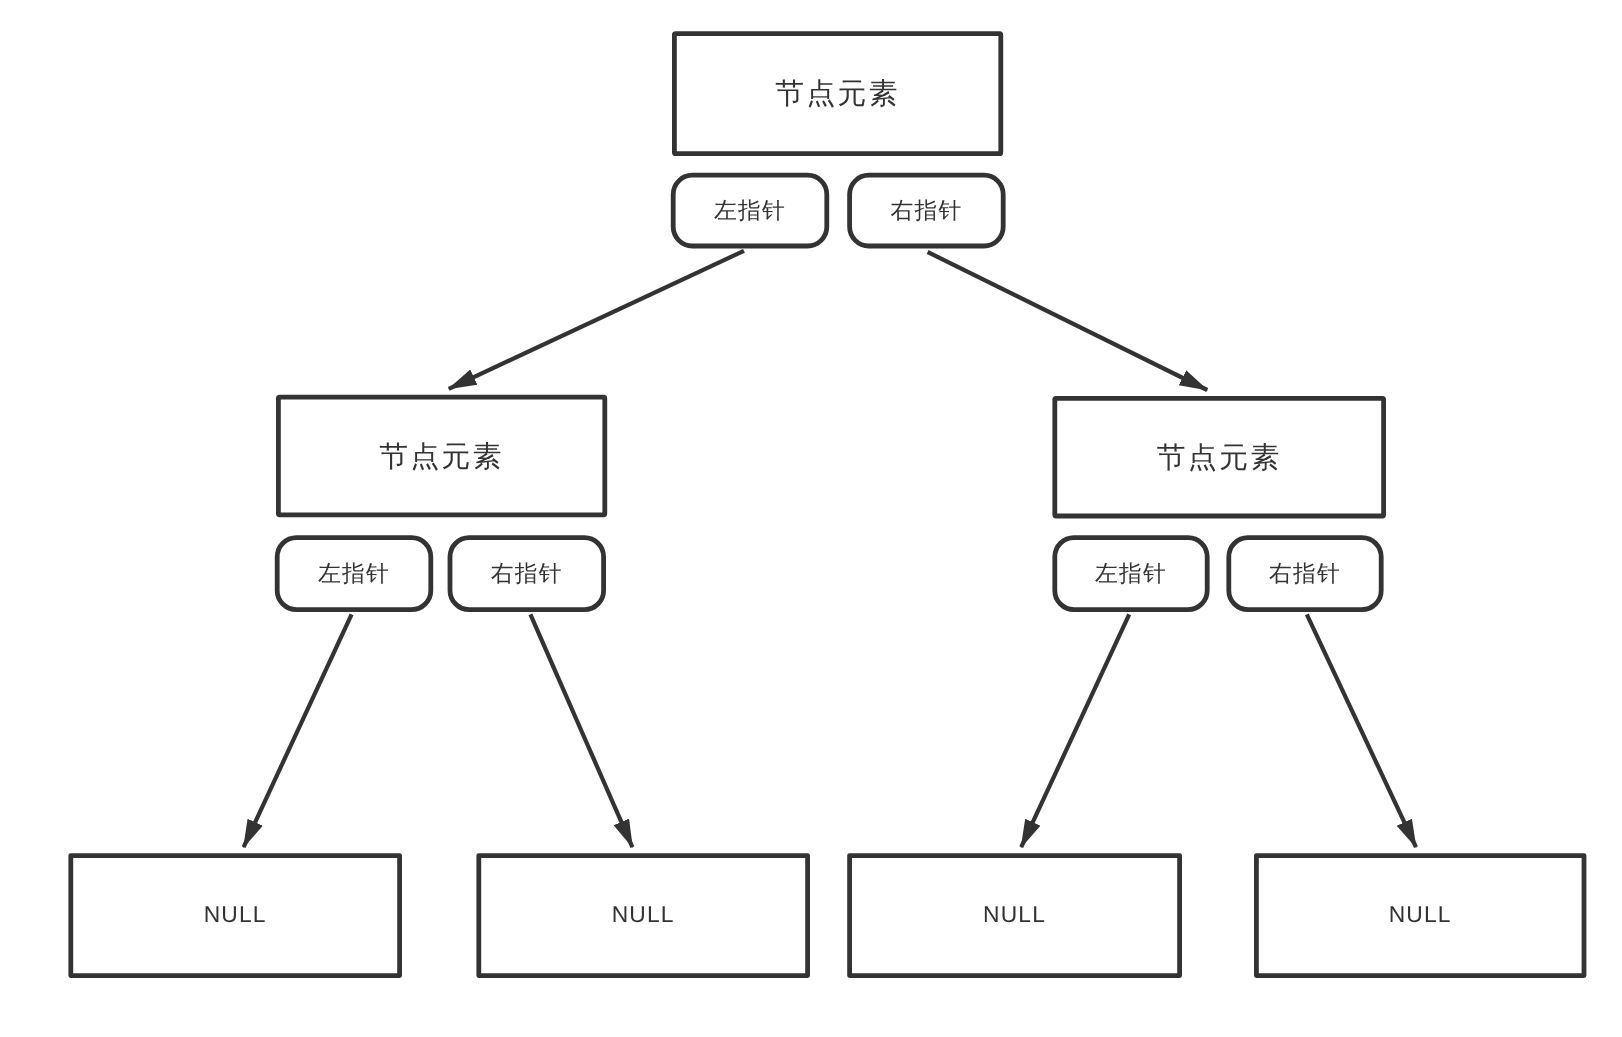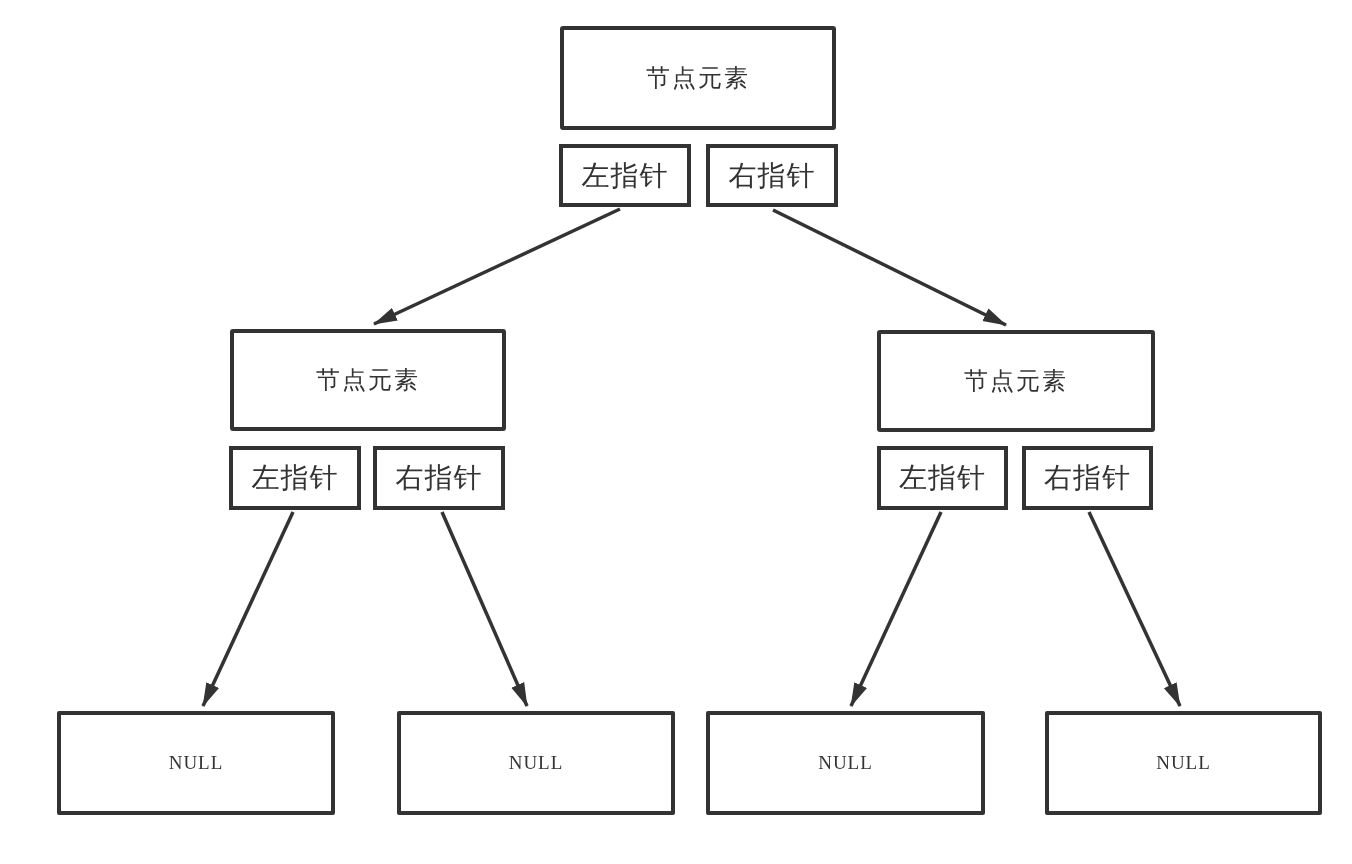--- a/index.html
+++ b/index.html
@@ -4,32 +4,32 @@
 <style>
   :root{
     --stroke:#333333;
     --text:#333333;
     --bg:#ffffff;
   }
   *{margin:0;padding:0;box-sizing:border-box;}
   html,body{width:1352px;height:864px;overflow:hidden;background:var(--bg);}
   #canvas{
     position:relative;width:1109px;height:864px;background:var(--bg);
-    font-family:Liberation Serif, serif;color:var(--text);
+    font-family:Liberation Sans, sans-serif;color:var(--text);
   }
   #arrow-layer{position:absolute;left:0;top:0;width:1352px;height:864px;}
   .arrow{stroke:var(--stroke);stroke-width:3.5;fill:none;}
   .arrowhead{fill:var(--stroke);}
   .box{
     position:absolute;background:var(--bg);
     display:flex;align-items:center;justify-content:center;
     border:4px solid var(--stroke);
   }
   .element-box{border-radius:3px;font-size:24px;letter-spacing:2px;}
-  .pointer-box{border-radius:0;font-size:28px;letter-spacing:1px;}
+  .pointer-box{border-radius:18px;font-size:19px;letter-spacing:1px;}
   .null-box{border-radius:2px;font-size:19px;letter-spacing:1px;}
 </style>
 </head>
 <body>
 
 <div id="canvas">
 
   <svg id="arrow-layer" width="1352" height="864" viewBox="0 0 1352 864" xmlns="http://www.w3.org/2000/svg">
     <defs>
       <marker id="tri" markerUnits="userSpaceOnUse" markerWidth="26" markerHeight="18" refX="23" refY="9" orient="auto">

